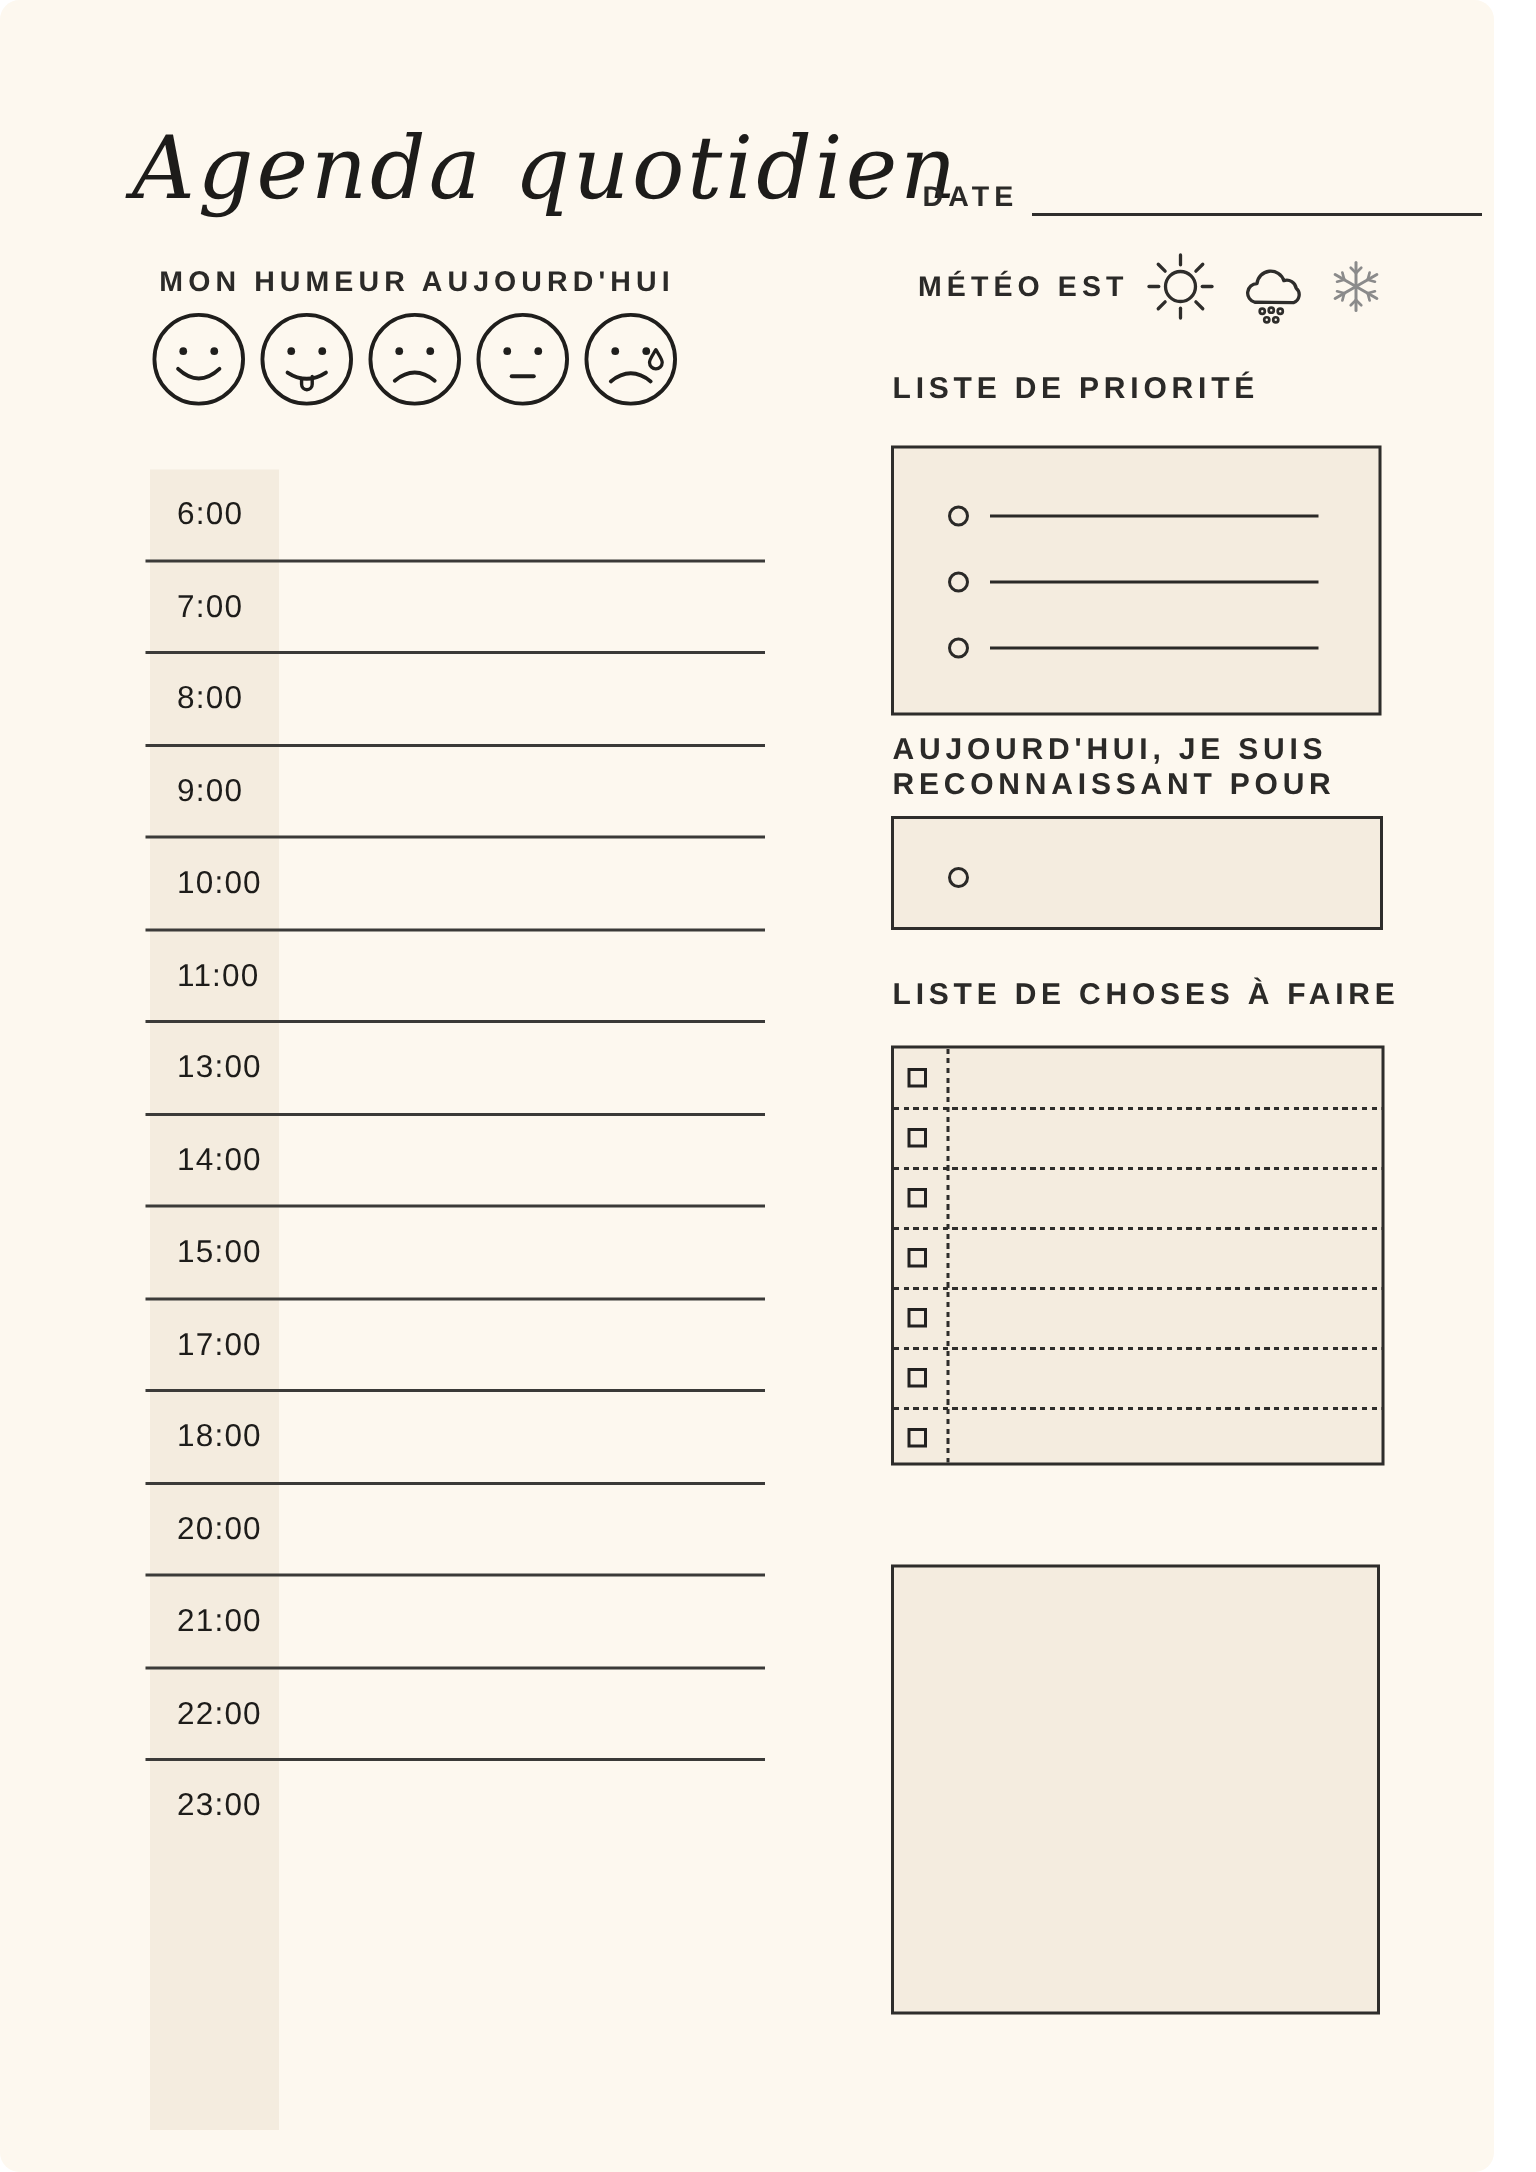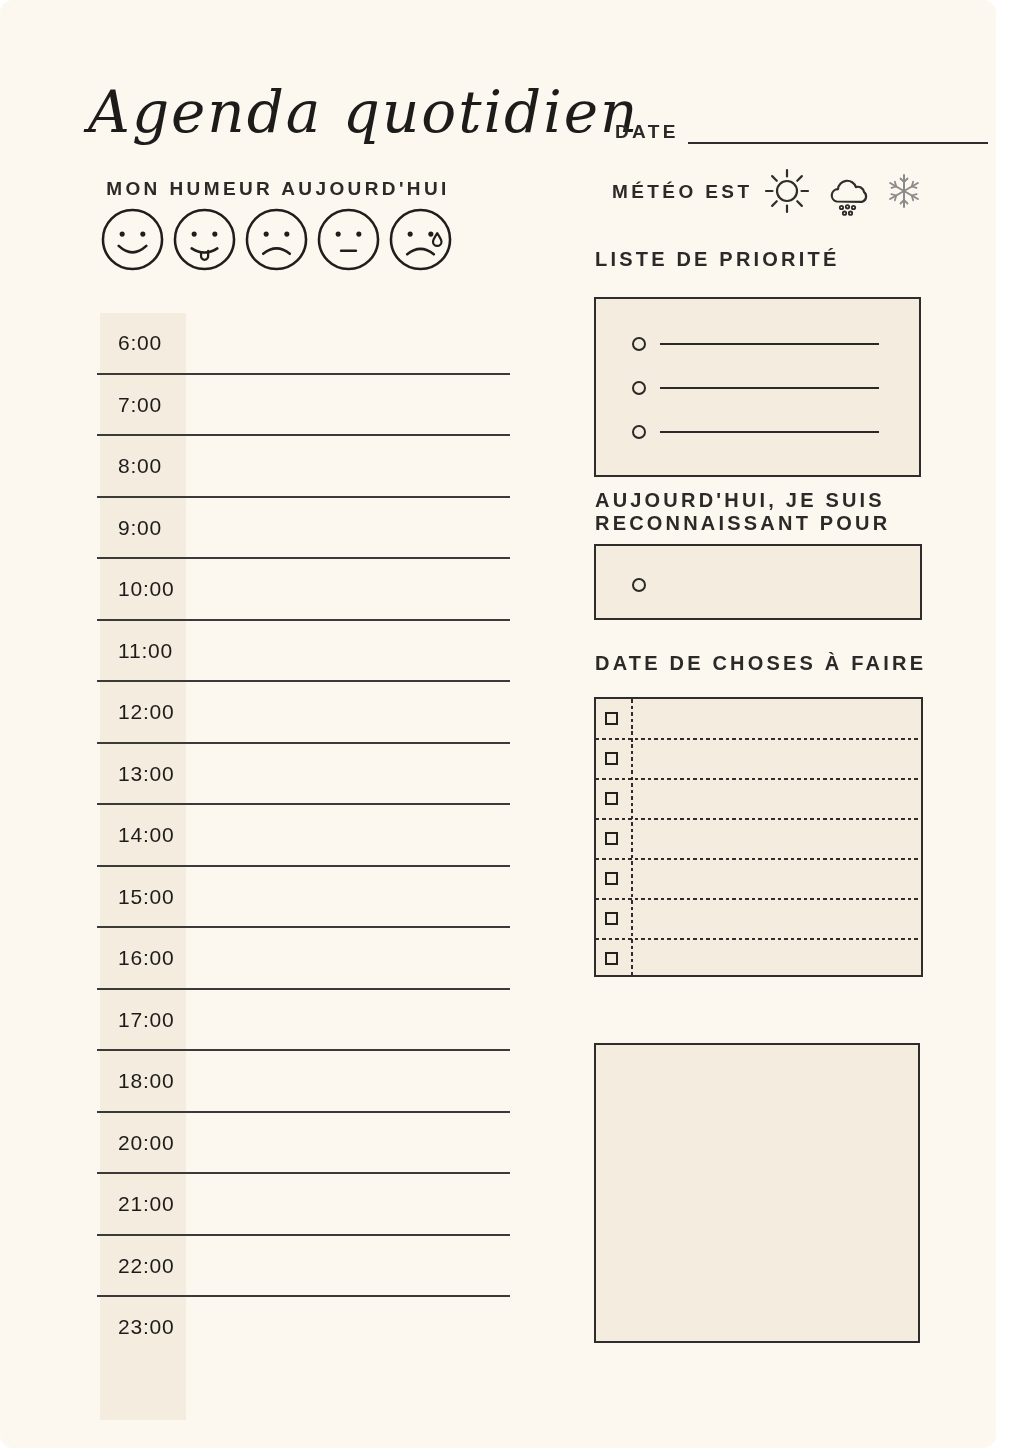--- a/index.html
+++ b/index.html
@@ -234,33 +234,27 @@
     <div class="slot">
         <span class="time">9:00</span>
       </div>
     <div class="slot">
         <span class="time">10:00</span>
       </div>
     <div class="slot">
         <span class="time">11:00</span>
       </div>
     <div class="slot">
-        <span class="time">12:00</span>
-      </div>
-    <div class="slot">
         <span class="time">13:00</span>
       </div>
     <div class="slot">
         <span class="time">14:00</span>
       </div>
     <div class="slot">
         <span class="time">15:00</span>
-      </div>
-    <div class="slot">
-        <span class="time">16:00</span>
       </div>
     <div class="slot">
         <span class="time">17:00</span>
       </div>
     <div class="slot">
         <span class="time">18:00</span>
       </div>
     <div class="slot">
         <span class="time">20:00</span>
       </div>
@@ -292,21 +286,21 @@
   </div>
 
   <div class="abs heading h-gratitude">
     <div>AUJOURD'HUI, JE SUIS</div>
     <div>RECONNAISSANT POUR</div>
   </div>
   <div class="abs boxed gratitude-box">
     <span class="g-circle"></span>
   </div>
 
-  <div class="abs heading h-todo">DATE DE CHOSES À FAIRE</div>
+  <div class="abs heading h-todo">LISTE DE CHOSES À FAIRE</div>
   <div class="boxed todo-box">
     <div class="dash-v"></div>
     <div class="todo-row">
       <span class="todo-check"></span>
       <div class="dash-h"></div>
     </div>
     <div class="todo-row">
       <span class="todo-check"></span>
       <div class="dash-h"></div>
     </div>

